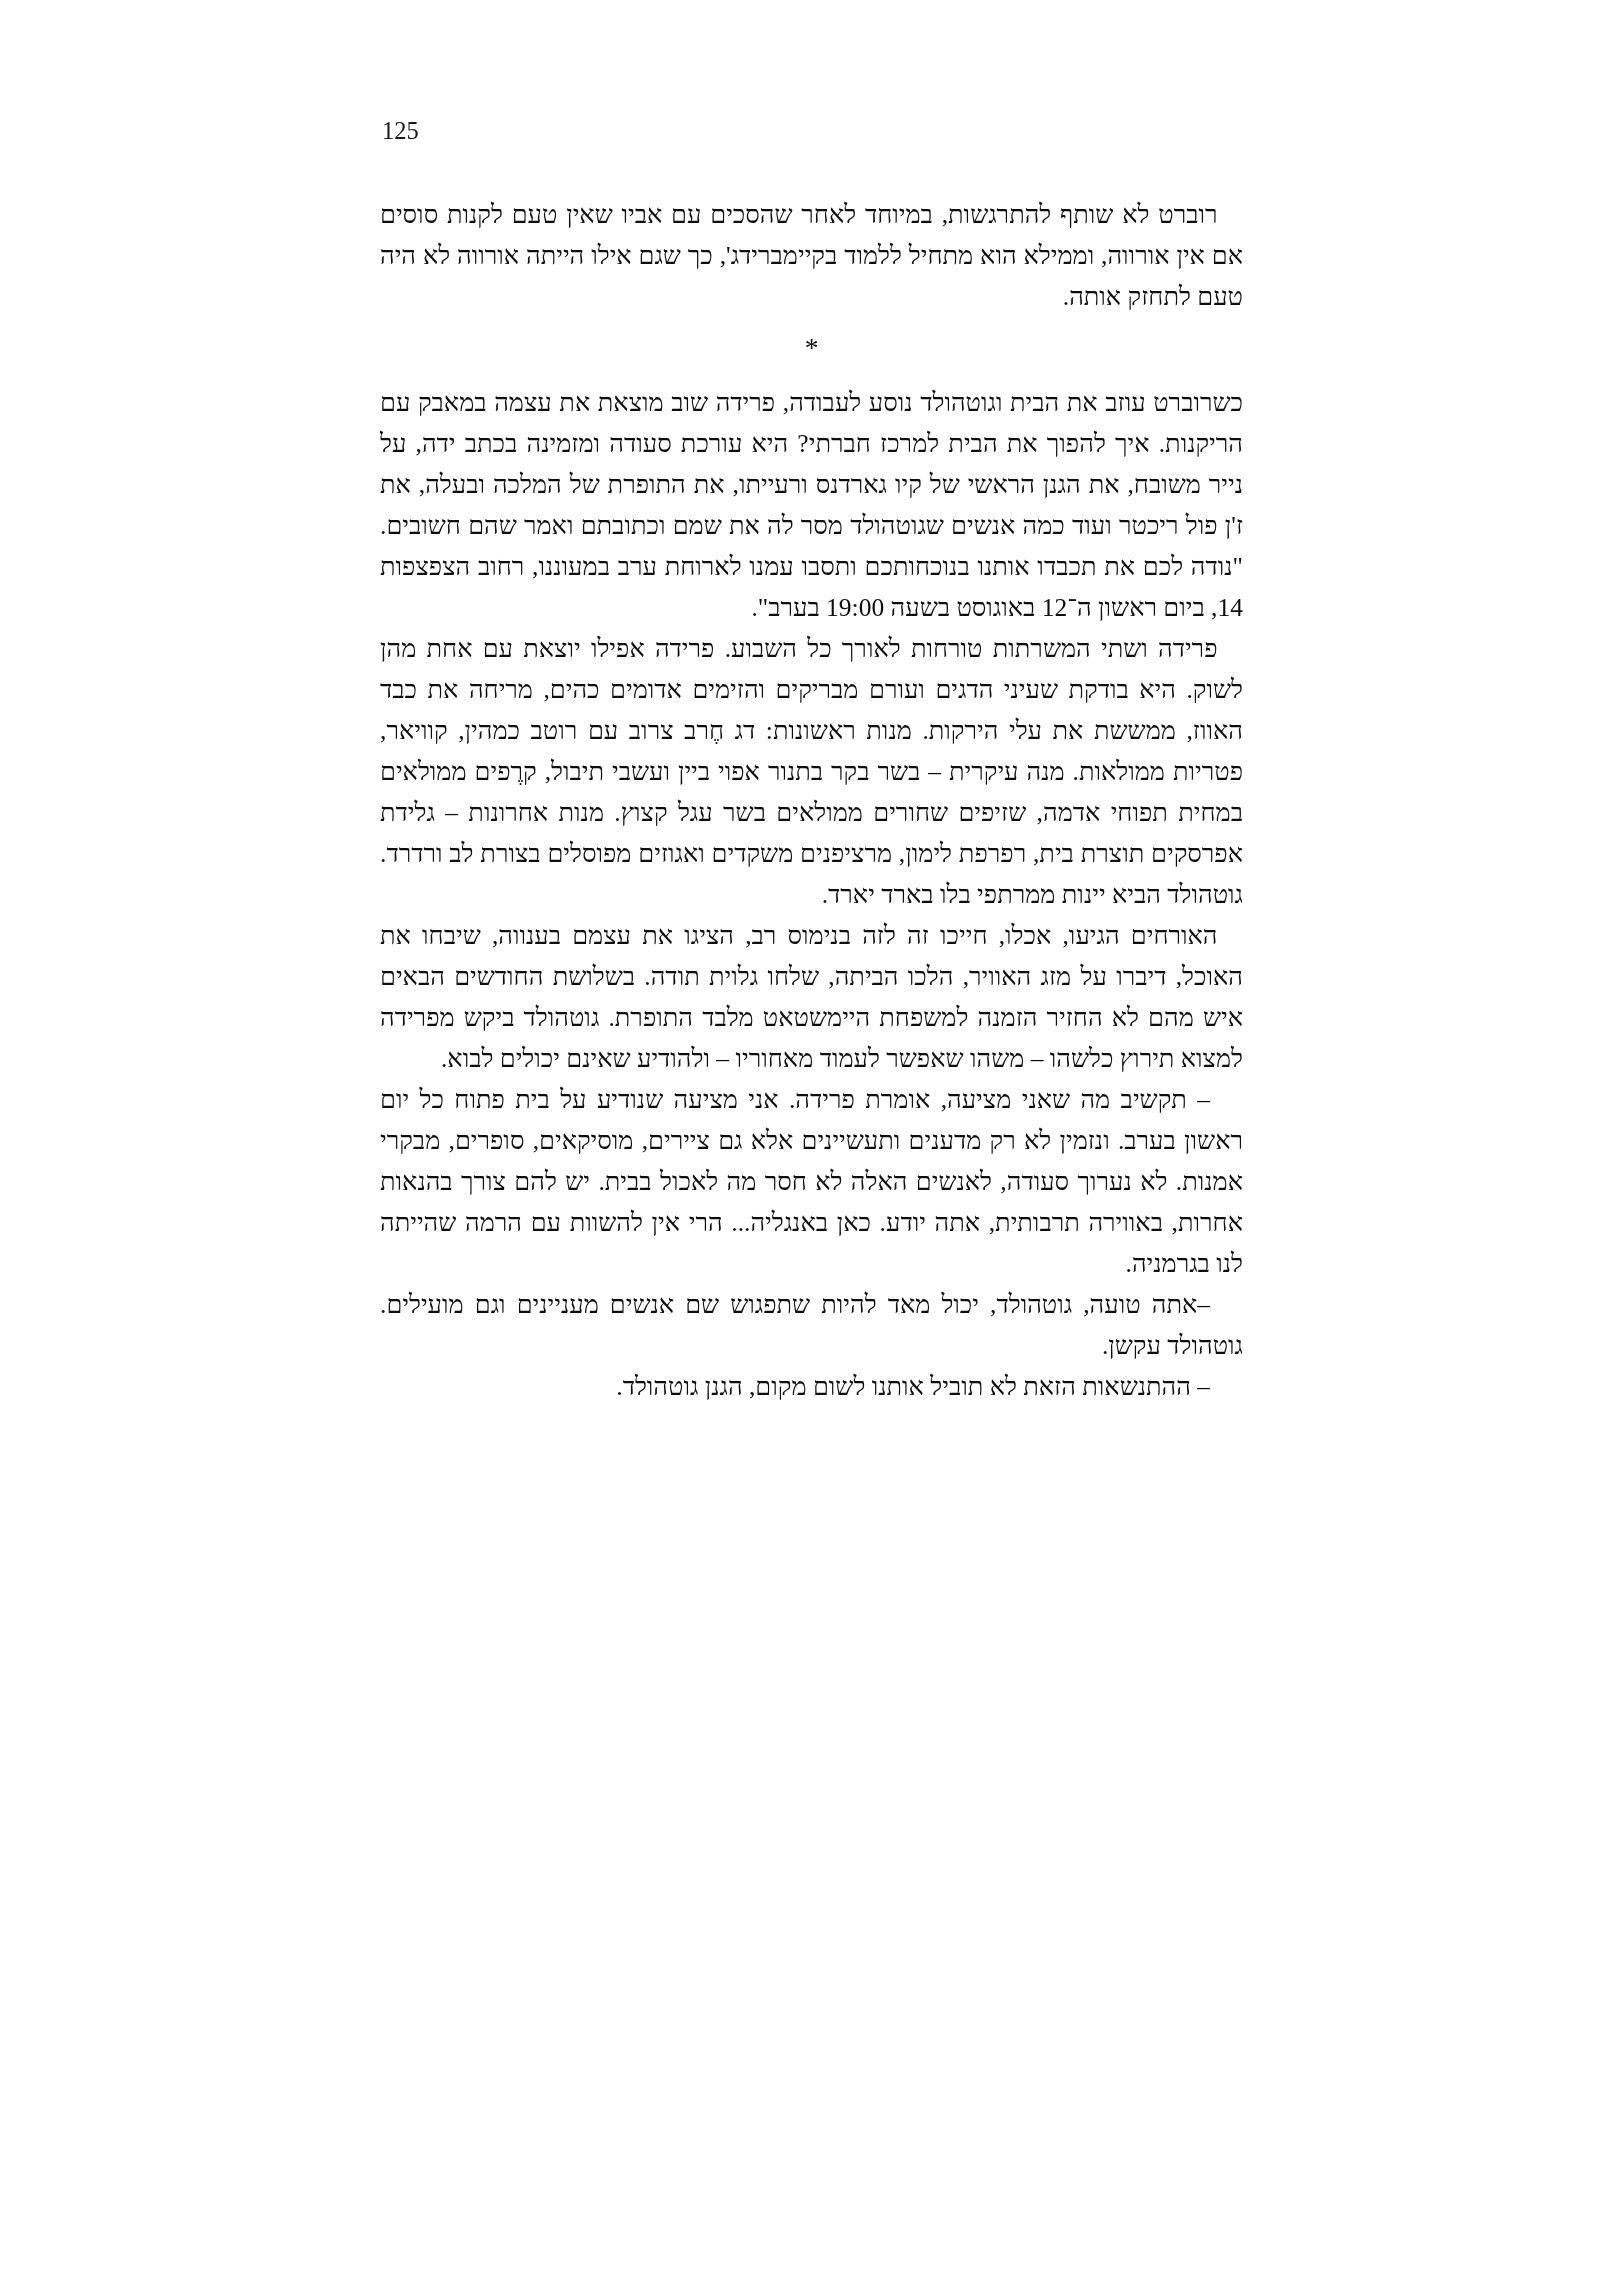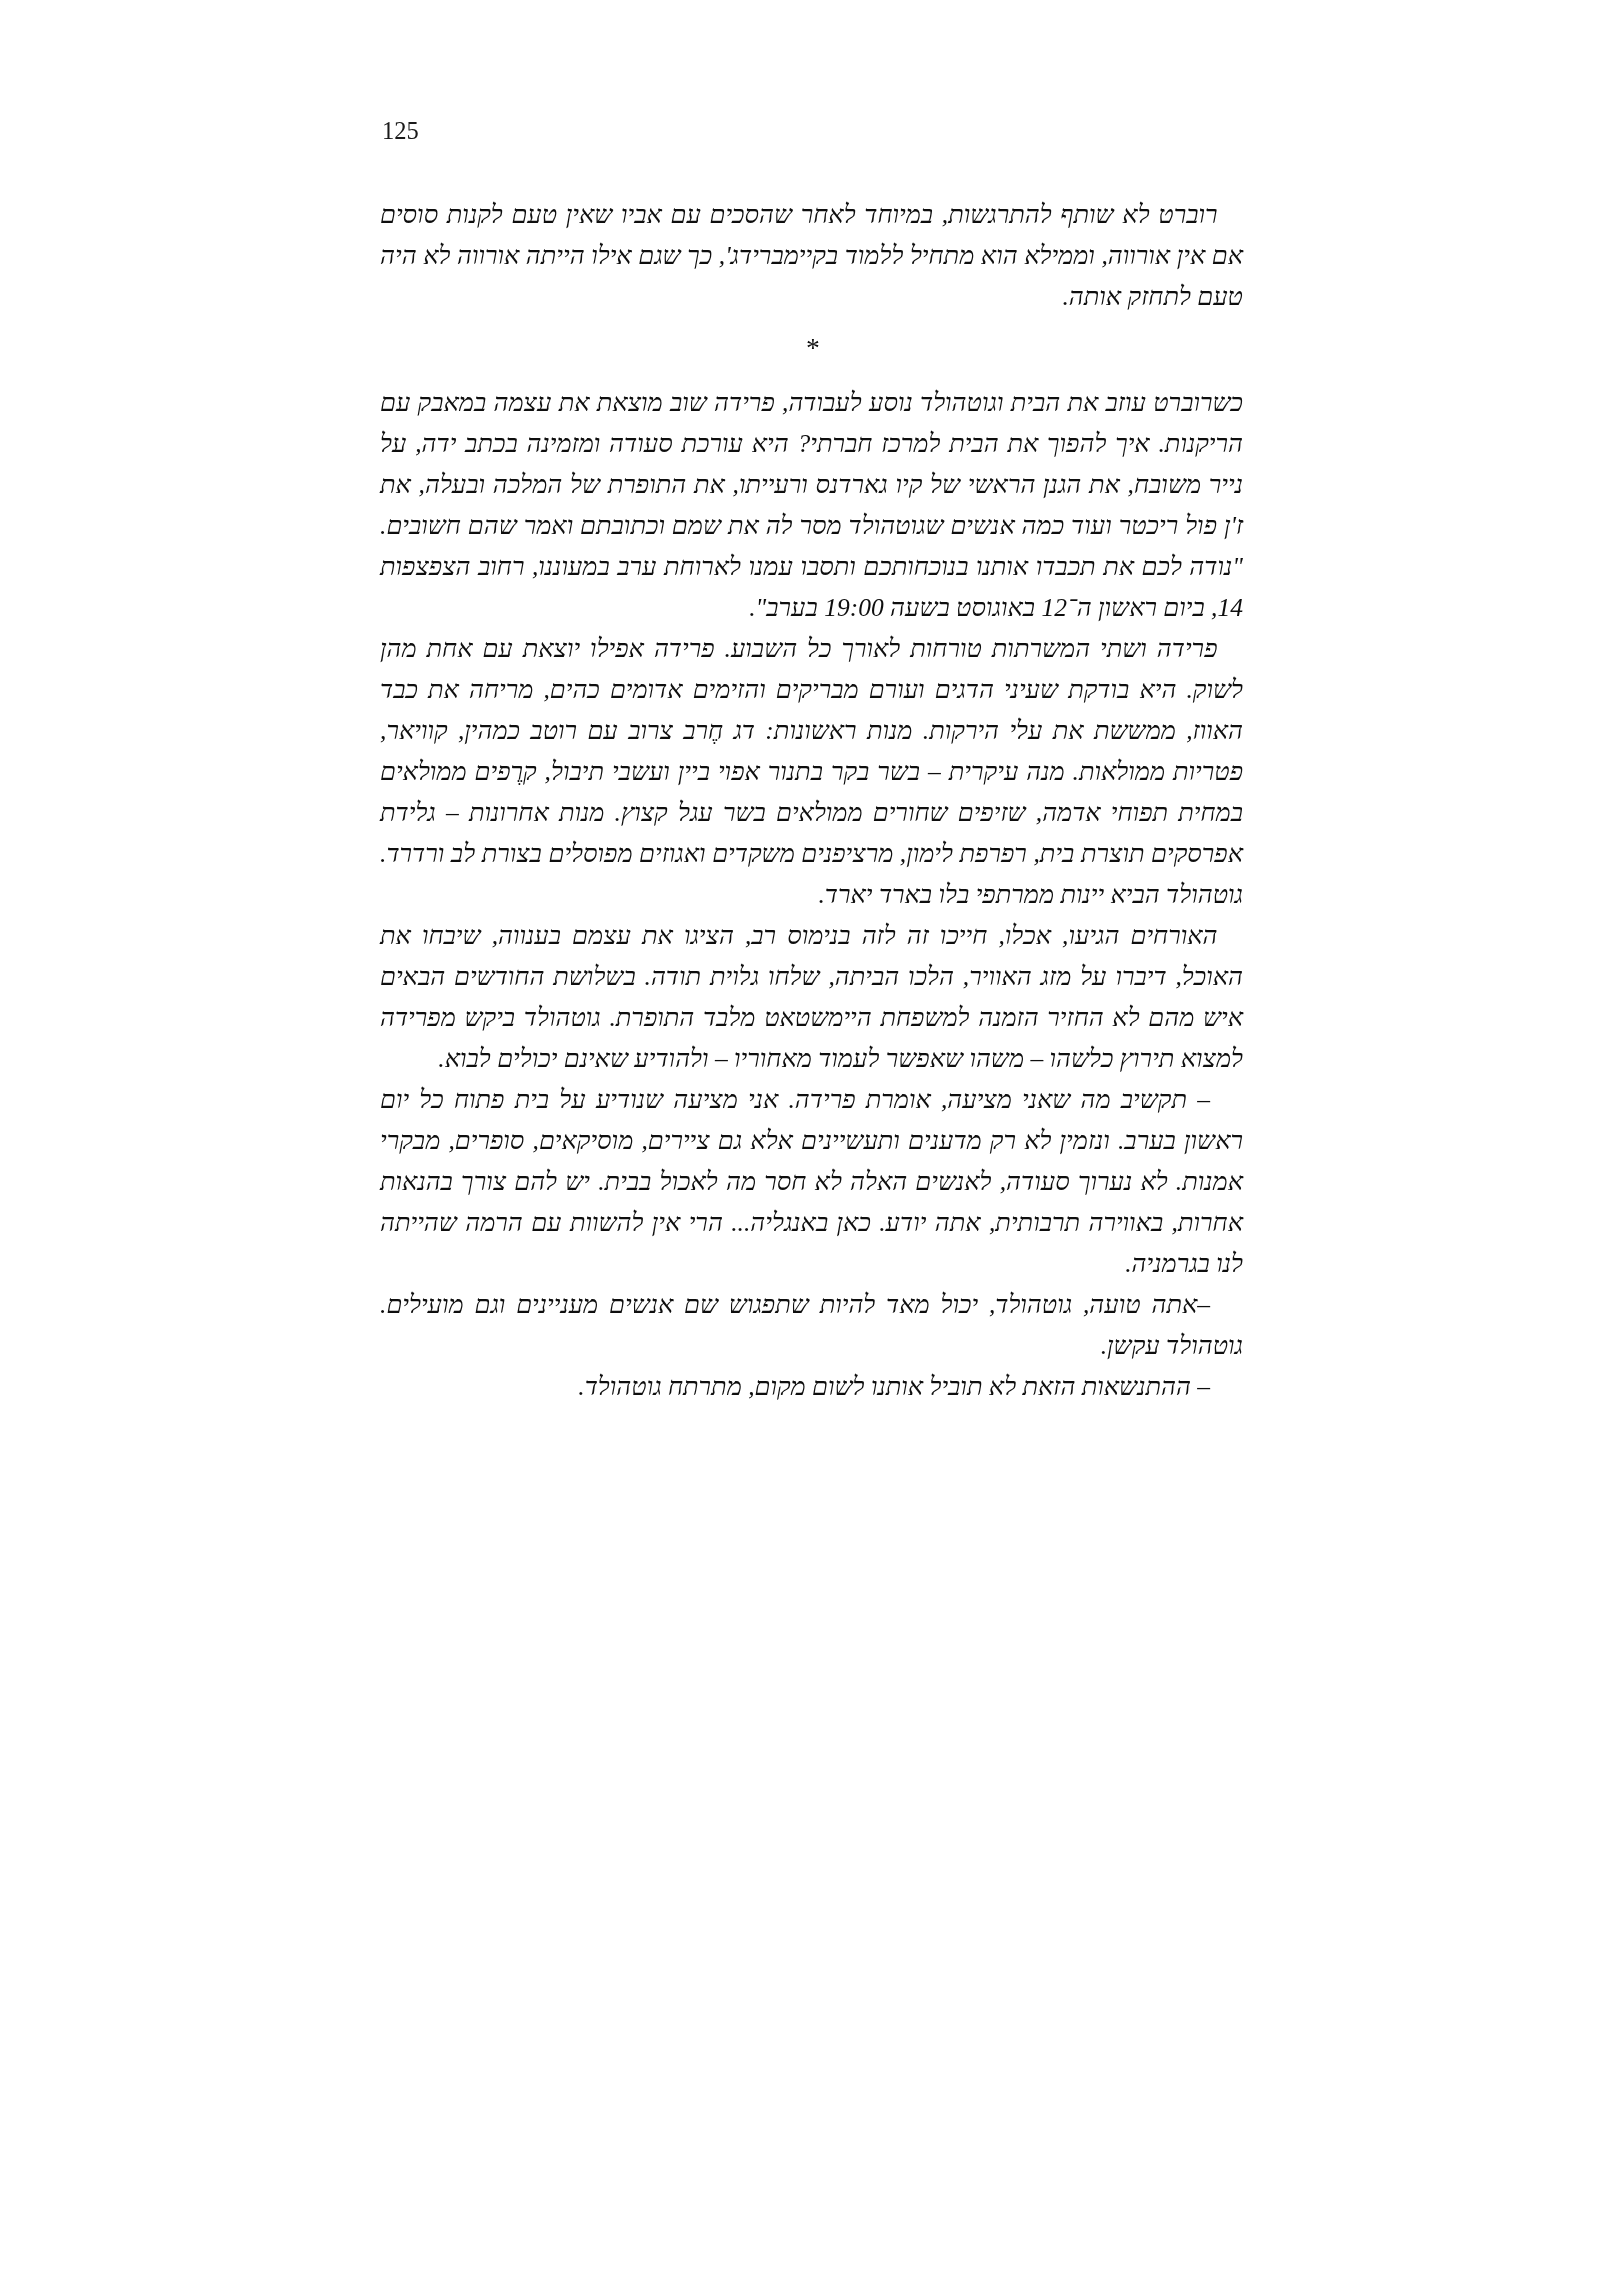--- a/index.html
+++ b/index.html
@@ -28,21 +28,20 @@
   .text-block {
     position: absolute;
     top: 194px;
     right: 378px;
     width: 863px;
     direction: rtl;
     text-align: justify;
     font-size: 25.5px;
     line-height: 41px;
     color: #0e0e0e;
-    font-style: italic;
   }
   .para {
     margin: 0;
     padding: 0;
   }
   .para.indent {
     text-indent: 25.5px;
   }
   .para.indent-dialogue {
     text-indent: 33px;
@@ -70,17 +69,17 @@
     <p class="para">כשרוברט עוזב את הבית וגוטהולד נוסע לעבודה, פרידה שוב מוצאת את עצמה במאבק עם הריקנות. איך להפוך את הבית למרכז חברתי? היא עורכת סעודה ומזמינה בכתב ידה, על נייר משובח, את הגנן הראשי של קיו גארדנס ורעייתו, את התופרת של המלכה ובעלה, את ז'ן פול ריכטר ועוד כמה אנשים שגוטהולד מסר לה את שמם וכתובתם ואמר שהם חשובים. "נודה לכם את תכבדו אותנו בנוכחותכם ותסבו עמנו לארוחת ערב במעוננו, רחוב הצפצפות 14,  ביום ראשון ה־12 באוגוסט  בשעה 19:00 בערב".</p>
 
     <p class="para indent">פרידה ושתי המשרתות טורחות לאורך כל השבוע. פרידה אפילו יוצאת עם אחת מהן לשוק. היא בודקת שעיני הדגים ועורם מבריקים והזימים אדומים כהים, מריחה את כבד האווז, ממששת את עלי הירקות. מנות ראשונות: דג חֶרב צרוב עם רוטב כמהין, קוויאר, פטריות ממולאות. מנה עיקרית – בשר בקר בתנור אפוי ביין ועשבי תיבול, קרֶפים ממולאים במחית תפוחי אדמה, שזיפים שחורים ממולאים בשר עגל קצוץ. מנות אחרונות – גלידת אפרסקים תוצרת בית, רפרפת לימון, מרציפנים משקדים ואגוזים מפוסלים בצורת לב ורדרד. גוטהולד הביא יינות ממרתפי בלו בארד יארד.</p>
 
     <p class="para indent">האורחים הגיעו, אכלו, חייכו זה לזה בנימוס רב, הציגו את עצמם בענווה, שיבחו את האוכל, דיברו על מזג האוויר, הלכו הביתה, שלחו גלוית תודה. בשלושת החודשים הבאים איש מהם לא החזיר הזמנה למשפחת היימשטאט מלבד התופרת. גוטהולד ביקש מפרידה למצוא תירוץ כלשהו – משהו שאפשר לעמוד מאחוריו – ולהודיע שאינם יכולים לבוא.</p>
 
     <p class="para indent-dialogue">– תקשיב מה שאני מציעה, אומרת פרידה.  אני מציעה שנודיע על בית פתוח כל יום ראשון בערב. ונזמין לא רק מדענים ותעשיינים אלא גם ציירים, מוסיקאים, סופרים, מבקרי אמנות. לא נערוך סעודה, לאנשים האלה לא חסר מה לאכול בבית. יש להם צורך בהנאות אחרות, באווירה תרבותית, אתה יודע. כאן באנגליה... הרי אין להשוות עם הרמה שהייתה לנו בגרמניה.</p>
 
     <p class="para indent-dialogue">–אתה טועה, גוטהולד, יכול מאד להיות שתפגוש שם אנשים מעניינים וגם מועילים. גוטהולד עקשן.</p>
 
-    <p class="para indent-dialogue">– ההתנשאות הזאת לא תוביל אותנו לשום מקום, מתרתח גוטהולד.</p>
+    <p class="para indent-dialogue">– ההתנשאות הזאת לא תוביל אותנו לשום מקום, הגנן גוטהולד.</p>
 
   </div>
 </div>
 
 
 </body></html>

